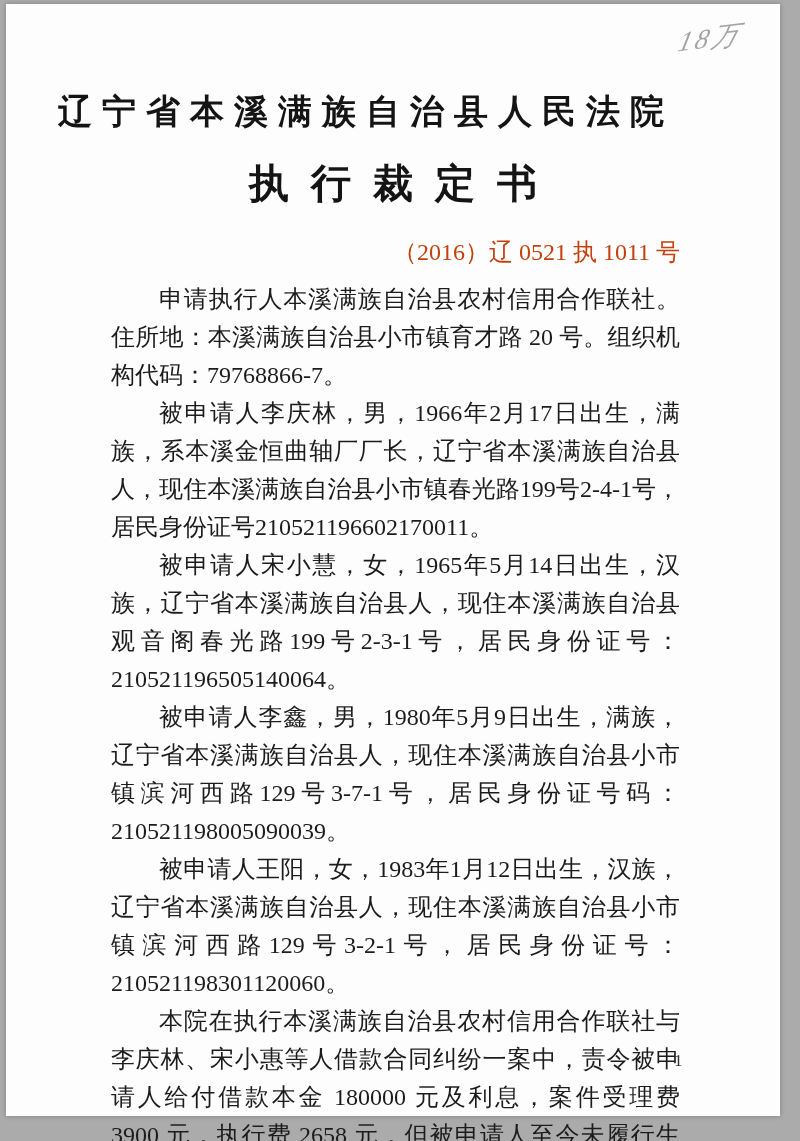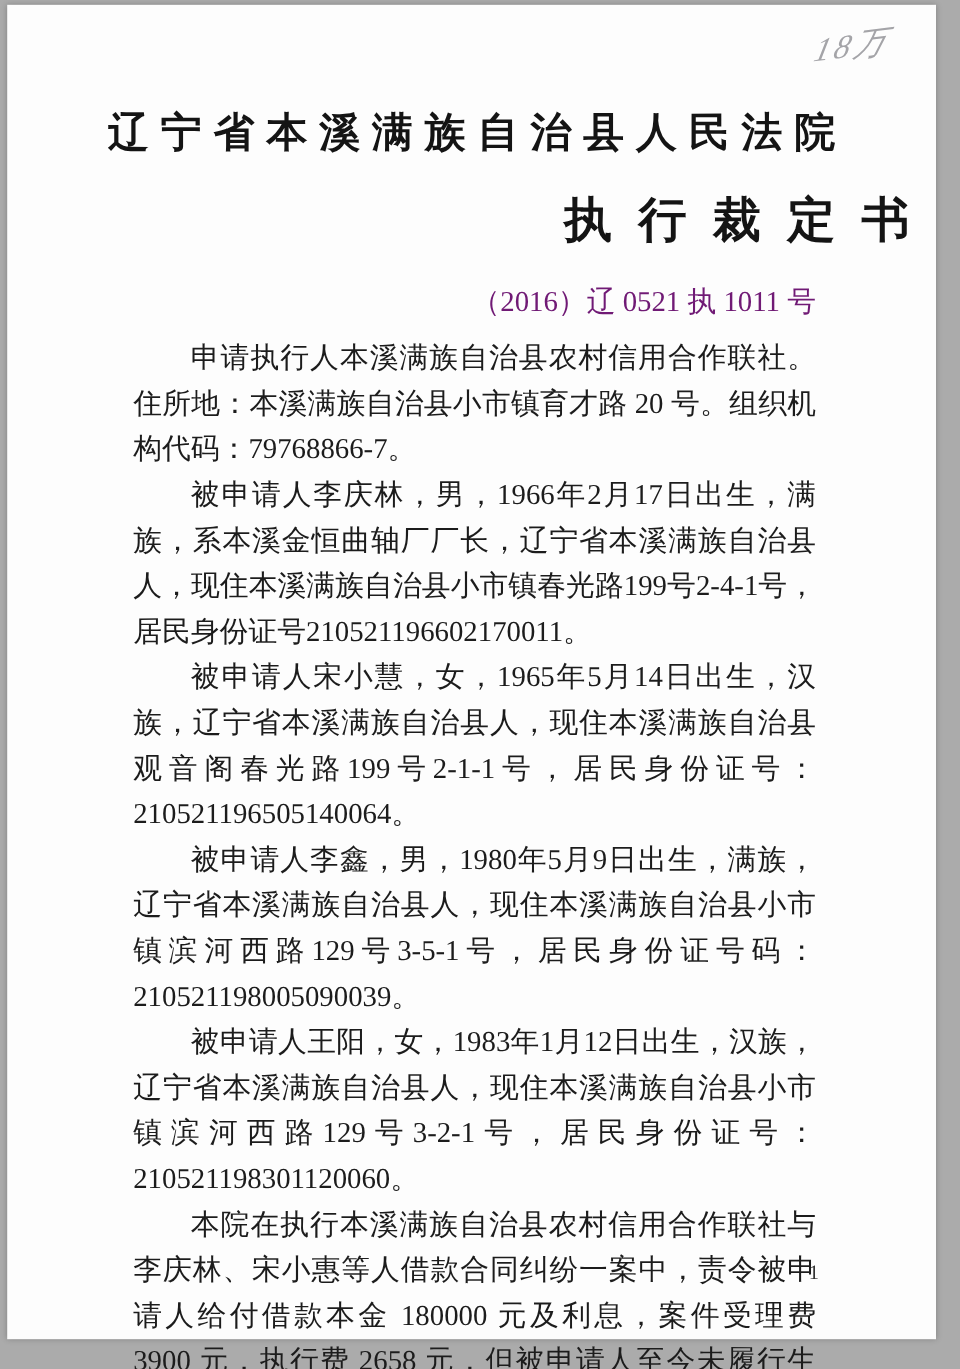--- a/index.html
+++ b/index.html
@@ -26,43 +26,44 @@
     right: 38px;
     color: #8e8e93;
     font-size: 27px;
     font-style: italic;
     transform: rotate(-7deg) skewX(-20deg);
     opacity: 0.8;
     letter-spacing: 3px;
   }
   .court {
     margin: 86px 0 0 0;
-    text-align: center;
+    text-align: left;
     font-size: 34px;
     font-weight: bold;
     letter-spacing: 10px;
     text-indent: 10px;
     color: #141414;
     line-height: 44px;
+    padding-left: 42px;
   }
   .title {
     margin: 24px 0 0 0;
-    text-align: right;
+    text-align: center;
     font-size: 40px;
     font-weight: bold;
     letter-spacing: 22px;
     text-indent: 22px;
     color: #141414;
     line-height: 52px;
   }
   .caseno {
     margin: 26px 100px 0 0;
     text-align: right;
     font-size: 24px;
-    color: #701a75;
+    color: #c2410c;
     line-height: 32px;
     padding-left: 43px;
   }
   .content {
     margin-top: 12px;
     padding: 0 100px 0 105px;
     font-size: 24px;
     line-height: 38px;
     text-align: justify;
     color: #1c1c1c;
@@ -88,21 +89,21 @@
 
   <h1 class="court">辽宁省本溪满族自治县人民法院</h1>
 
   <h2 class="title">执行裁定书</h2>
 
   <div class="caseno">（2016）辽 0521 执 1011 号</div>
 
   <div class="content">
     <p>申请执行人本溪满族自治县农村信用合作联社。住所地：本溪满族自治县小市镇育才路 20 号。组织机构代码：79768866-7。</p>
     <p>被申请人李庆林，男，1966年2月17日出生，满族，系本溪金恒曲轴厂厂长，辽宁省本溪满族自治县人，现住本溪满族自治县小市镇春光路199号2-4-1号，居民身份证号210521196602170011。</p>
-    <p>被申请人宋小慧，女，1965年5月14日出生，汉族，辽宁省本溪满族自治县人，现住本溪满族自治县观音阁春光路199号2-1-1号，居民身份证号：210521196505140064。</p>
-    <p>被申请人李鑫，男，1980年5月9日出生，满族，辽宁省本溪满族自治县人，现住本溪满族自治县小市镇滨河西路129号3-5-1号，居民身份证号码：210521198005090039。</p>
+    <p>被申请人宋小慧，女，1965年5月14日出生，汉族，辽宁省本溪满族自治县人，现住本溪满族自治县观音阁春光路199号2-3-1号，居民身份证号：210521196505140064。</p>
+    <p>被申请人李鑫，男，1980年5月9日出生，满族，辽宁省本溪满族自治县人，现住本溪满族自治县小市镇滨河西路129号3-7-1号，居民身份证号码：210521198005090039。</p>
     <p>被申请人王阳，女，1983年1月12日出生，汉族，辽宁省本溪满族自治县人，现住本溪满族自治县小市镇滨河西路129号3-2-1号，居民身份证号：210521198301120060。</p>
     <p>本院在执行本溪满族自治县农村信用合作联社与李庆林、宋小惠等人借款合同纠纷一案中，责令被申请人给付借款本金 180000 元及利息，案件受理费 3900 元，执行费 2658 元，但被申请人至今未履行生效法律文书确定的义务。依申</p>
   </div>
 
   <div class="pageno">1</div>
 
 </div>
 
 </body></html>

